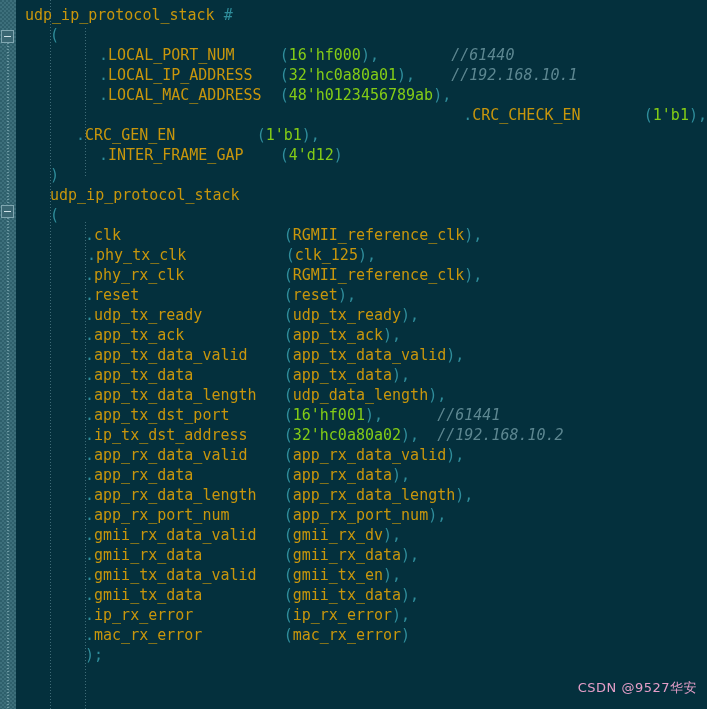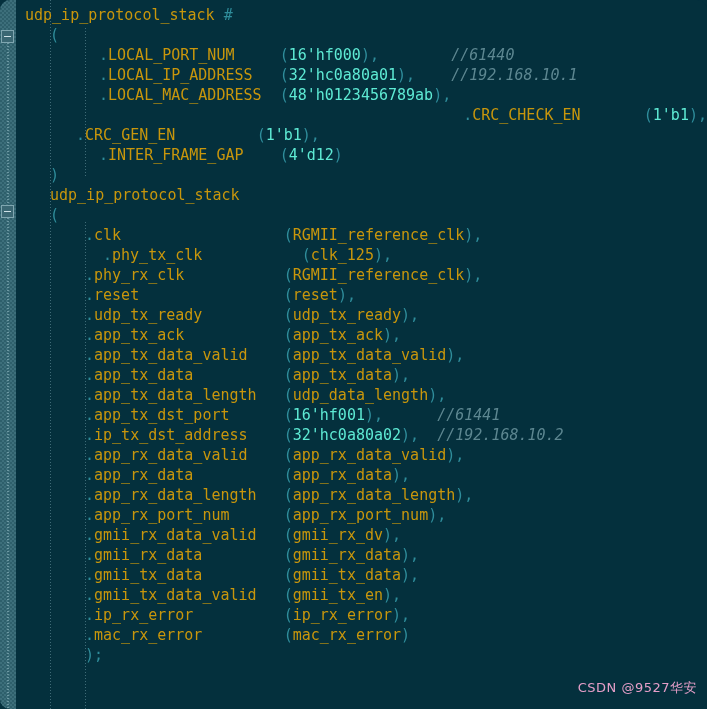--- a/index.html
+++ b/index.html
@@ -8,21 +8,20 @@
     padding: 0;
     background: #04303d;
   }
   #editor-root {
     position: relative;
     width: 707px;
     height: 709px;
     background: #04303d;
     overflow: hidden;
     font-family: "DejaVu Sans Mono", "Liberation Mono", monospace;
-    border-radius: 10px;
   }
 
   
   #fold-gutter {
     position: absolute;
     left: 0; top: 0;
     width: 16px;
     height: 709px;
     background-color: #2e5f6b;
     background-image:
@@ -85,21 +84,21 @@
     line-height: 20px;
     white-space: pre;
     font-size: 15px;
     letter-spacing: 0px;
   }
   .code-line .seg { white-space: pre; }
 
   
   .tok-ident   { color: #c8960c; }
   .tok-punct   { color: #2f8d9b; }
-  .tok-literal { color: #5eead4; }
+  .tok-literal { color: #84cc16; }
   .tok-comment { color: #5d8791; font-style: italic; }
   .tok-plain   { color: #bfcfd4; }
 
   
   #watermark {
     position: absolute;
     right: 10px;
     bottom: 12px;
     color: #f9a8d4;
     font-family: "DejaVu Sans", "Liberation Sans", sans-serif;
@@ -133,38 +132,38 @@
         <div class="code-line" style="padding-left: 83px;"><span class="seg tok-punct">.</span><span class="seg tok-ident">LOCAL_PORT_NUM</span><span class="seg tok-plain">     </span><span class="seg tok-punct">(</span><span class="seg tok-literal">16'hf000</span><span class="seg tok-punct">),</span><span class="seg tok-plain">        </span><span class="seg tok-comment">//61440</span></div>
         <div class="code-line" style="padding-left: 83px;"><span class="seg tok-punct">.</span><span class="seg tok-ident">LOCAL_IP_ADDRESS</span><span class="seg tok-plain">   </span><span class="seg tok-punct">(</span><span class="seg tok-literal">32'hc0a80a01</span><span class="seg tok-punct">),</span><span class="seg tok-plain">    </span><span class="seg tok-comment">//192.168.10.1</span></div>
         <div class="code-line" style="padding-left: 83px;"><span class="seg tok-punct">.</span><span class="seg tok-ident">LOCAL_MAC_ADDRESS</span><span class="seg tok-plain">  </span><span class="seg tok-punct">(</span><span class="seg tok-literal">48'h0123456789ab</span><span class="seg tok-punct">),</span></div>
         <div class="code-line" style="padding-left: 83px; text-align: right;"><span class="seg tok-punct">.</span><span class="seg tok-ident">CRC_CHECK_EN</span><span class="seg tok-plain">       </span><span class="seg tok-punct">(</span><span class="seg tok-literal">1'b1</span><span class="seg tok-punct">),</span></div>
         <div class="code-line" style="padding-left: 60px;"><span class="seg tok-punct">.</span><span class="seg tok-ident">CRC_GEN_EN</span><span class="seg tok-plain">         </span><span class="seg tok-punct">(</span><span class="seg tok-literal">1'b1</span><span class="seg tok-punct">),</span></div>
         <div class="code-line" style="padding-left: 83px;"><span class="seg tok-punct">.</span><span class="seg tok-ident">INTER_FRAME_GAP</span><span class="seg tok-plain">    </span><span class="seg tok-punct">(</span><span class="seg tok-literal">4'd12</span><span class="seg tok-punct">)</span></div>
         <div class="code-line" style="padding-left: 34px;"><span class="seg tok-punct">)</span></div>
         <div class="code-line" style="padding-left: 34px;"><span class="seg tok-ident">udp_ip_protocol_stack</span></div>
         <div class="code-line" style="padding-left: 34px;"><span class="seg tok-punct">(</span></div>
         <div class="code-line" style="padding-left: 69px;"><span class="seg tok-punct">.</span><span class="seg tok-ident">clk</span><span class="seg tok-plain">                  </span><span class="seg tok-punct">(</span><span class="seg tok-ident">RGMII_reference_clk</span><span class="seg tok-punct">),</span></div>
-        <div class="code-line" style="padding-left: 71px; margin-left: 16px;"><span class="seg tok-punct">.</span><span class="seg tok-ident">phy_tx_clk</span><span class="seg tok-plain">           </span><span class="seg tok-punct">(</span><span class="seg tok-ident">clk_125</span><span class="seg tok-punct">),</span></div>
+        <div class="code-line" style="padding-left: 71px;"><span class="seg tok-punct">.</span><span class="seg tok-ident">phy_tx_clk</span><span class="seg tok-plain">           </span><span class="seg tok-punct">(</span><span class="seg tok-ident">clk_125</span><span class="seg tok-punct">),</span></div>
         <div class="code-line" style="padding-left: 69px;"><span class="seg tok-punct">.</span><span class="seg tok-ident">phy_rx_clk</span><span class="seg tok-plain">           </span><span class="seg tok-punct">(</span><span class="seg tok-ident">RGMII_reference_clk</span><span class="seg tok-punct">),</span></div>
         <div class="code-line" style="padding-left: 69px;"><span class="seg tok-punct">.</span><span class="seg tok-ident">reset</span><span class="seg tok-plain">                </span><span class="seg tok-punct">(</span><span class="seg tok-ident">reset</span><span class="seg tok-punct">),</span></div>
         <div class="code-line" style="padding-left: 69px;"><span class="seg tok-punct">.</span><span class="seg tok-ident">udp_tx_ready</span><span class="seg tok-plain">         </span><span class="seg tok-punct">(</span><span class="seg tok-ident">udp_tx_ready</span><span class="seg tok-punct">),</span></div>
         <div class="code-line" style="padding-left: 69px;"><span class="seg tok-punct">.</span><span class="seg tok-ident">app_tx_ack</span><span class="seg tok-plain">           </span><span class="seg tok-punct">(</span><span class="seg tok-ident">app_tx_ack</span><span class="seg tok-punct">),</span></div>
         <div class="code-line" style="padding-left: 69px;"><span class="seg tok-punct">.</span><span class="seg tok-ident">app_tx_data_valid</span><span class="seg tok-plain">    </span><span class="seg tok-punct">(</span><span class="seg tok-ident">app_tx_data_valid</span><span class="seg tok-punct">),</span></div>
         <div class="code-line" style="padding-left: 69px;"><span class="seg tok-punct">.</span><span class="seg tok-ident">app_tx_data</span><span class="seg tok-plain">          </span><span class="seg tok-punct">(</span><span class="seg tok-ident">app_tx_data</span><span class="seg tok-punct">),</span></div>
         <div class="code-line" style="padding-left: 69px;"><span class="seg tok-punct">.</span><span class="seg tok-ident">app_tx_data_length</span><span class="seg tok-plain">   </span><span class="seg tok-punct">(</span><span class="seg tok-ident">udp_data_length</span><span class="seg tok-punct">),</span></div>
         <div class="code-line" style="padding-left: 69px;"><span class="seg tok-punct">.</span><span class="seg tok-ident">app_tx_dst_port</span><span class="seg tok-plain">      </span><span class="seg tok-punct">(</span><span class="seg tok-literal">16'hf001</span><span class="seg tok-punct">),</span><span class="seg tok-plain">      </span><span class="seg tok-comment">//61441</span></div>
         <div class="code-line" style="padding-left: 69px;"><span class="seg tok-punct">.</span><span class="seg tok-ident">ip_tx_dst_address</span><span class="seg tok-plain">    </span><span class="seg tok-punct">(</span><span class="seg tok-literal">32'hc0a80a02</span><span class="seg tok-punct">),</span><span class="seg tok-plain">  </span><span class="seg tok-comment">//192.168.10.2</span></div>
         <div class="code-line" style="padding-left: 69px;"><span class="seg tok-punct">.</span><span class="seg tok-ident">app_rx_data_valid</span><span class="seg tok-plain">    </span><span class="seg tok-punct">(</span><span class="seg tok-ident">app_rx_data_valid</span><span class="seg tok-punct">),</span></div>
         <div class="code-line" style="padding-left: 69px;"><span class="seg tok-punct">.</span><span class="seg tok-ident">app_rx_data</span><span class="seg tok-plain">          </span><span class="seg tok-punct">(</span><span class="seg tok-ident">app_rx_data</span><span class="seg tok-punct">),</span></div>
         <div class="code-line" style="padding-left: 69px;"><span class="seg tok-punct">.</span><span class="seg tok-ident">app_rx_data_length</span><span class="seg tok-plain">   </span><span class="seg tok-punct">(</span><span class="seg tok-ident">app_rx_data_length</span><span class="seg tok-punct">),</span></div>
         <div class="code-line" style="padding-left: 69px;"><span class="seg tok-punct">.</span><span class="seg tok-ident">app_rx_port_num</span><span class="seg tok-plain">      </span><span class="seg tok-punct">(</span><span class="seg tok-ident">app_rx_port_num</span><span class="seg tok-punct">),</span></div>
         <div class="code-line" style="padding-left: 69px;"><span class="seg tok-punct">.</span><span class="seg tok-ident">gmii_rx_data_valid</span><span class="seg tok-plain">   </span><span class="seg tok-punct">(</span><span class="seg tok-ident">gmii_rx_dv</span><span class="seg tok-punct">),</span></div>
         <div class="code-line" style="padding-left: 69px;"><span class="seg tok-punct">.</span><span class="seg tok-ident">gmii_rx_data</span><span class="seg tok-plain">         </span><span class="seg tok-punct">(</span><span class="seg tok-ident">gmii_rx_data</span><span class="seg tok-punct">),</span></div>
+        <div class="code-line" style="padding-left: 69px;"><span class="seg tok-punct">.</span><span class="seg tok-ident">gmii_tx_data_valid</span><span class="seg tok-plain">   </span><span class="seg tok-punct">(</span><span class="seg tok-ident">gmii_tx_en</span><span class="seg tok-punct">),</span></div>
         <div class="code-line" style="padding-left: 69px;"><span class="seg tok-punct">.</span><span class="seg tok-ident">gmii_tx_data</span><span class="seg tok-plain">         </span><span class="seg tok-punct">(</span><span class="seg tok-ident">gmii_tx_data</span><span class="seg tok-punct">),</span></div>
-        <div class="code-line" style="padding-left: 69px;"><span class="seg tok-punct">.</span><span class="seg tok-ident">gmii_tx_data_valid</span><span class="seg tok-plain">   </span><span class="seg tok-punct">(</span><span class="seg tok-ident">gmii_tx_en</span><span class="seg tok-punct">),</span></div>
         <div class="code-line" style="padding-left: 69px;"><span class="seg tok-punct">.</span><span class="seg tok-ident">ip_rx_error</span><span class="seg tok-plain">          </span><span class="seg tok-punct">(</span><span class="seg tok-ident">ip_rx_error</span><span class="seg tok-punct">),</span></div>
         <div class="code-line" style="padding-left: 69px;"><span class="seg tok-punct">.</span><span class="seg tok-ident">mac_rx_error</span><span class="seg tok-plain">         </span><span class="seg tok-punct">(</span><span class="seg tok-ident">mac_rx_error</span><span class="seg tok-punct">)</span></div>
         <div class="code-line" style="padding-left: 69px;"><span class="seg tok-punct">);</span></div>
       </div>
   </div>
 
   <div id="watermark">CSDN @9527华安</div>
 
 </div>
 

